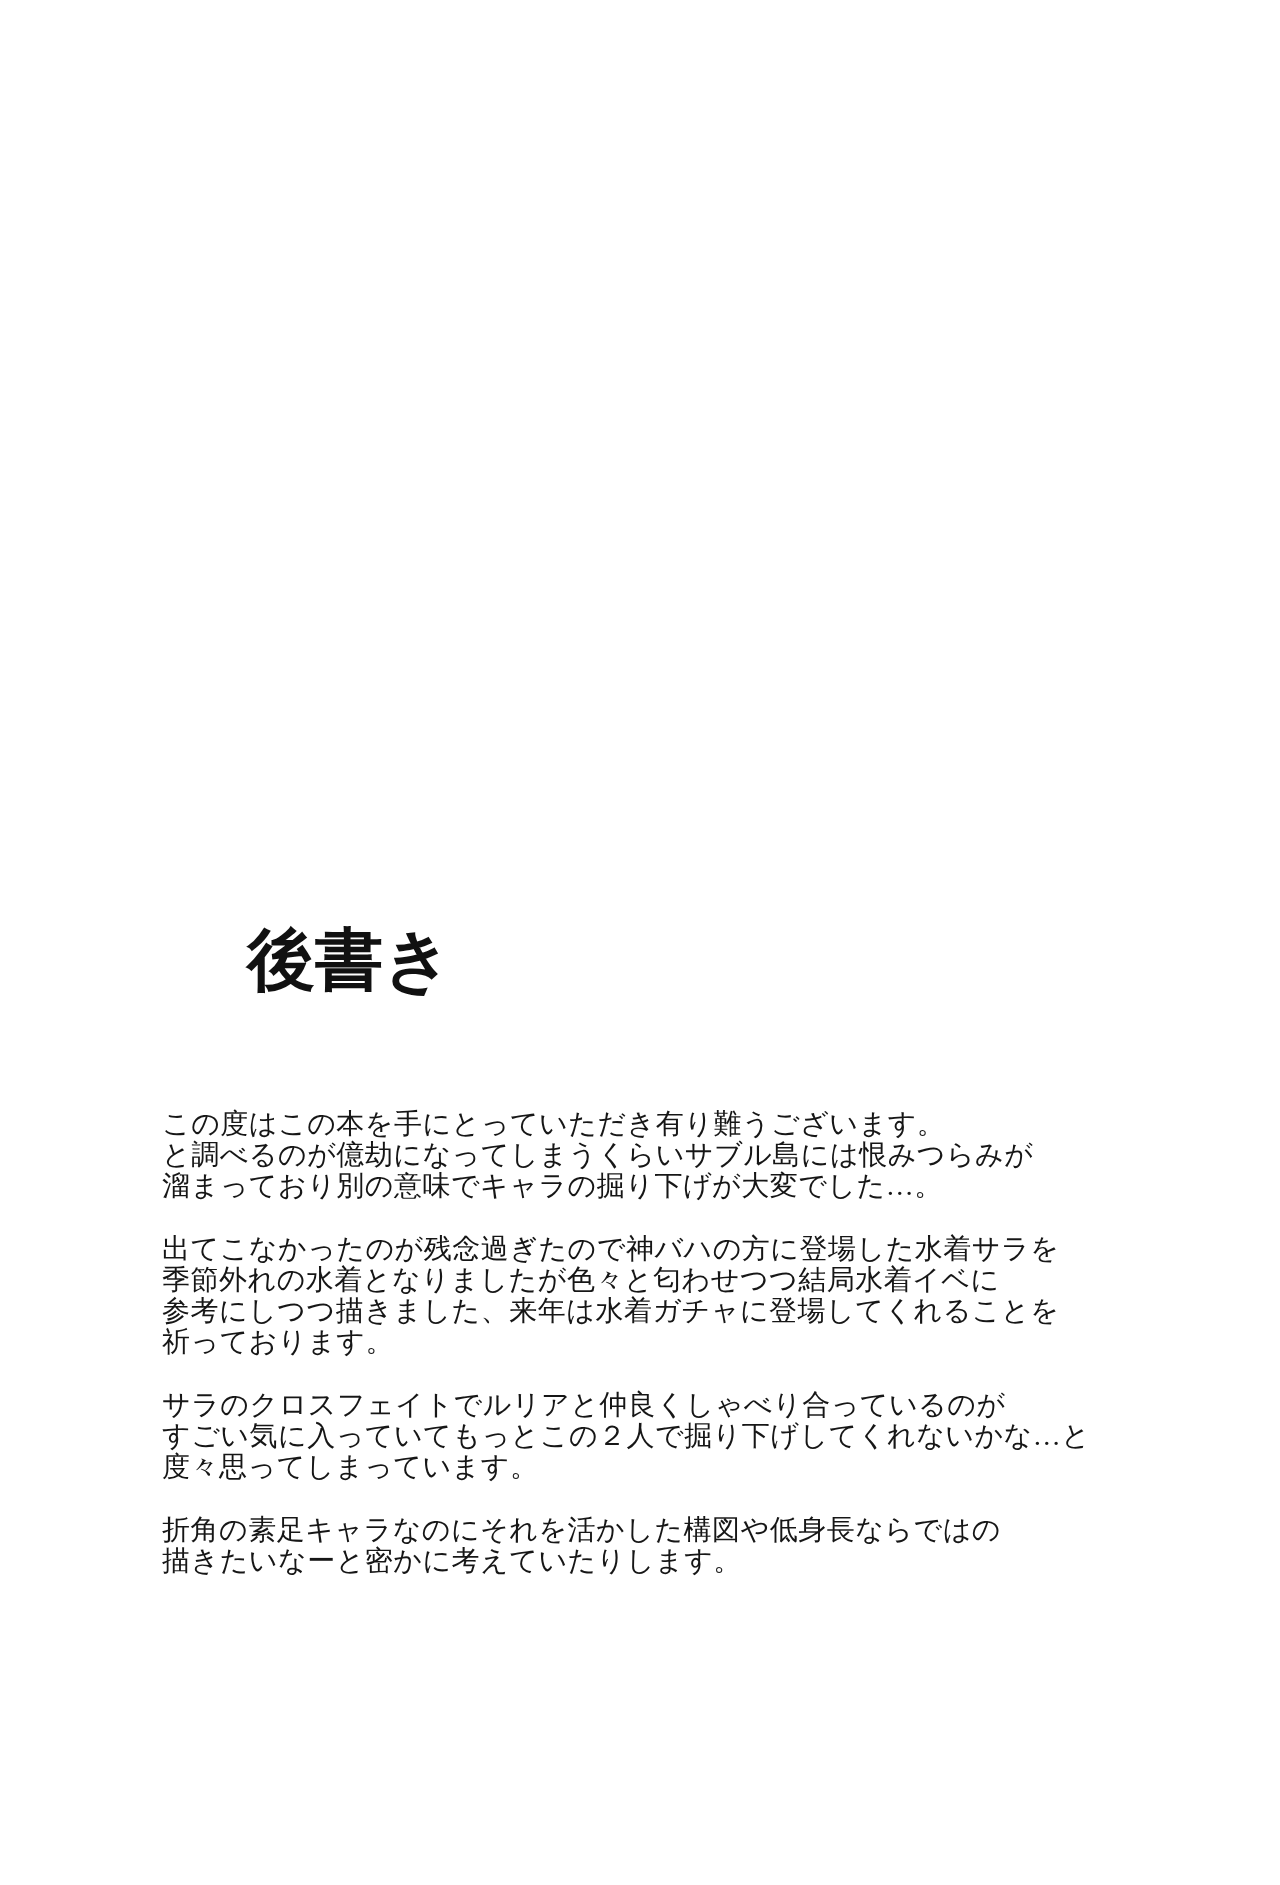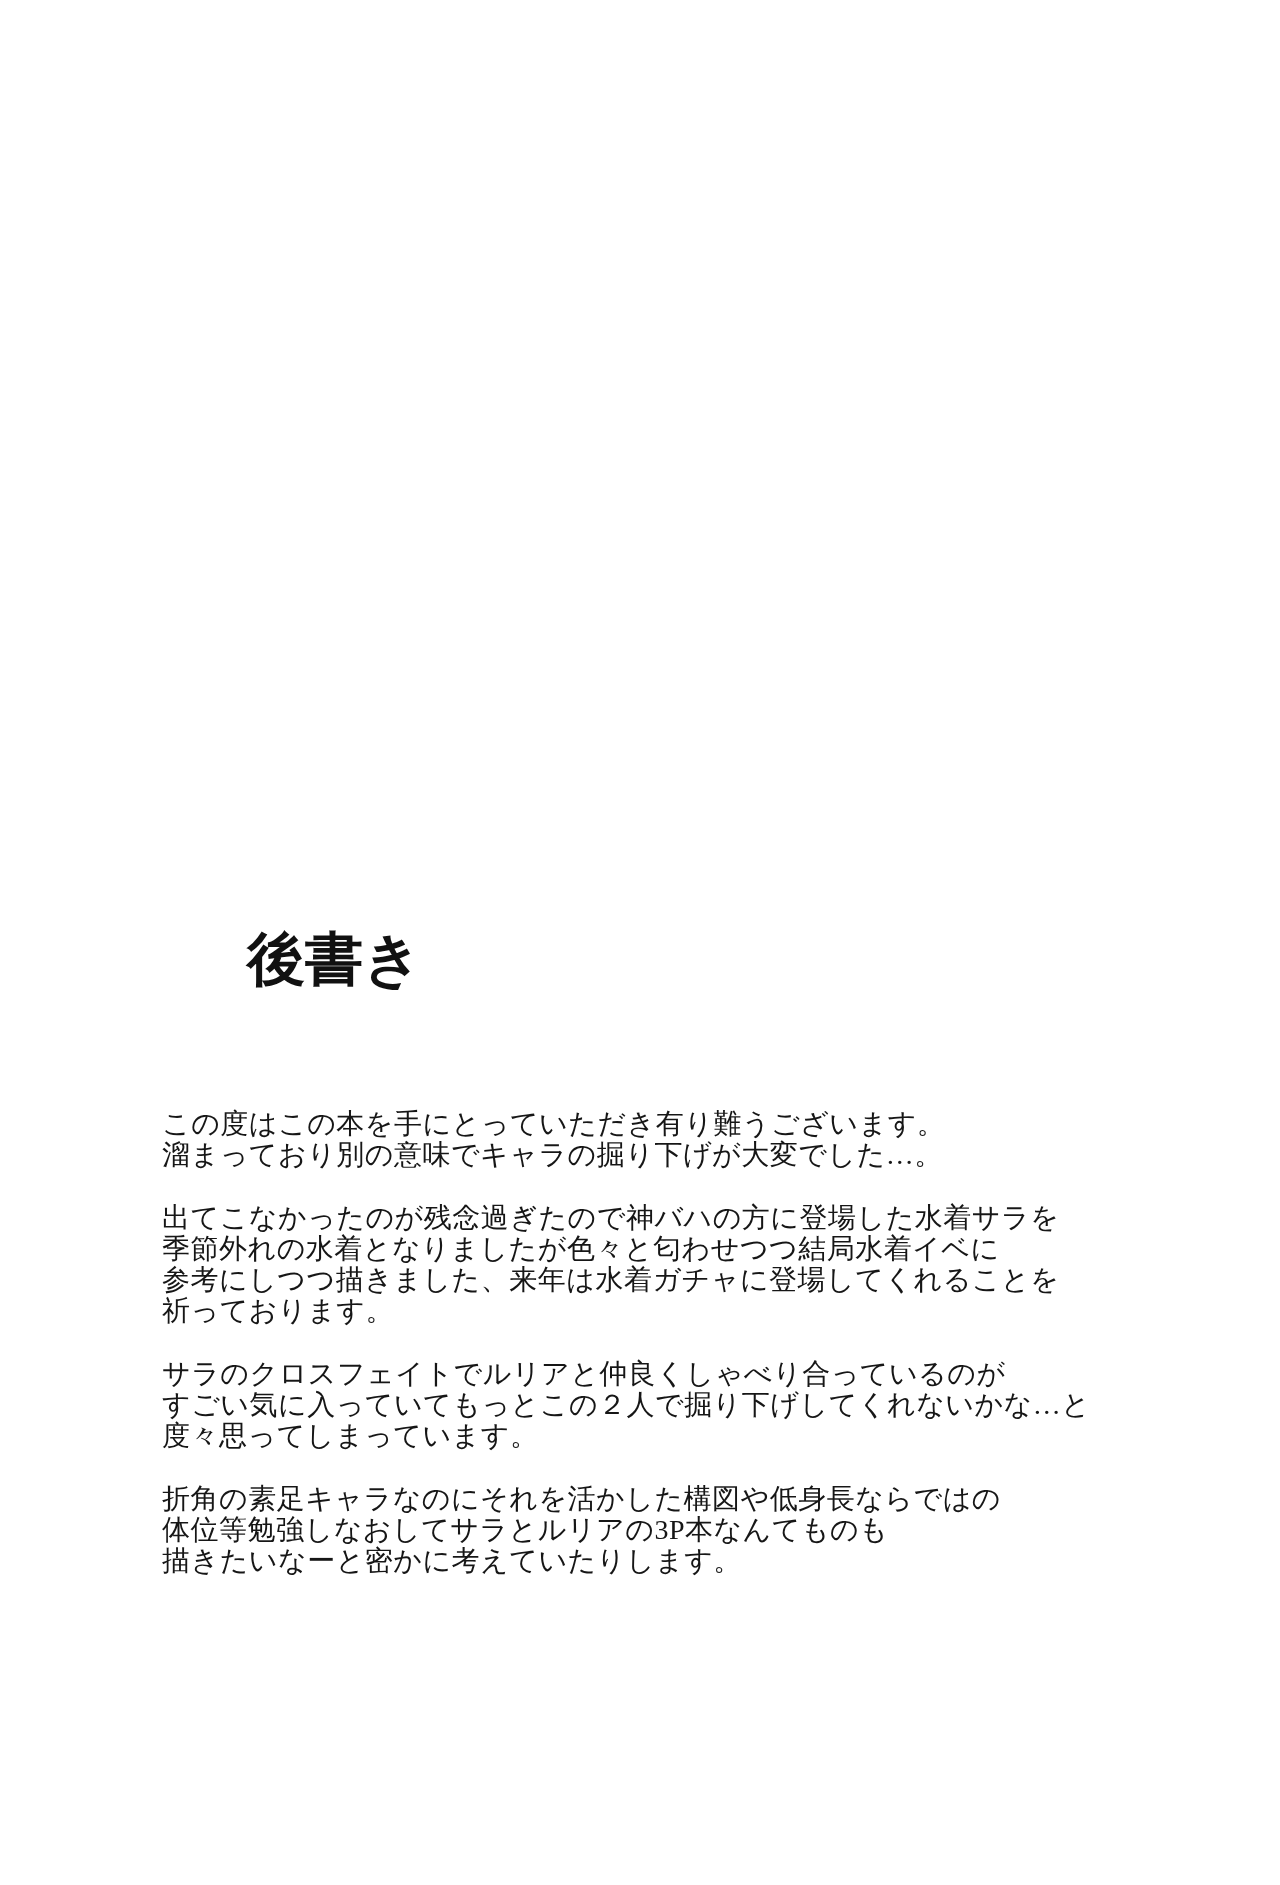--- a/index.html
+++ b/index.html
@@ -13,21 +13,21 @@
     height: 1885px;
     background: #ffffff;
     overflow: hidden;
     font-family: "Liberation Serif", "DejaVu Serif", serif;
   }
   .afterword-title {
     position: absolute;
     left: 247px;
     top: 916px;
     font-family: "Liberation Sans", "DejaVu Sans", sans-serif;
-    font-size: 58px;
+    font-size: 68px;
     line-height: 86px;
     font-weight: 600;
     color: #111111;
     letter-spacing: 0px;
     white-space: nowrap;
   }
   .body-text {
     position: absolute;
     left: 152px;
     top: 1108px;
@@ -48,38 +48,38 @@
 <body>
 
 <div class="page">
 
   <div class="afterword-title">後書き</div>
 
   <div class="body-text">
 
     <div class="paragraph">
       <div class="line">この度はこの本を手にとっていただき有り難うございます。</div>
+      <div class="line">と調べるのが億劫になってしまうくらいサブル島には恨みつらみが</div>
       <div class="line">溜まっており別の意味でキャラの掘り下げが大変でした…。</div>
     </div>
 
     <div class="paragraph">
       <div class="line">出てこなかったのが残念過ぎたので神バハの方に登場した水着サラを</div>
       <div class="line">季節外れの水着となりましたが色々と匂わせつつ結局水着イベに</div>
       <div class="line">参考にしつつ描きました、来年は水着ガチャに登場してくれることを</div>
       <div class="line">祈っております。</div>
     </div>
 
     <div class="paragraph">
       <div class="line">サラのクロスフェイトでルリアと仲良くしゃべり合っているのが</div>
       <div class="line">すごい気に入っていてもっとこの２人で掘り下げしてくれないかな…と</div>
       <div class="line">度々思ってしまっています。</div>
     </div>
 
     <div class="paragraph">
       <div class="line">折角の素足キャラなのにそれを活かした構図や低身長ならではの</div>
-      <div class="line">体位等勉強しなおしてサラとルリアの3P本なんてものも</div>
       <div class="line">描きたいなーと密かに考えていたりします。</div>
     </div>
 
 
   </div>
 
 </div>
 
 </body></html>

